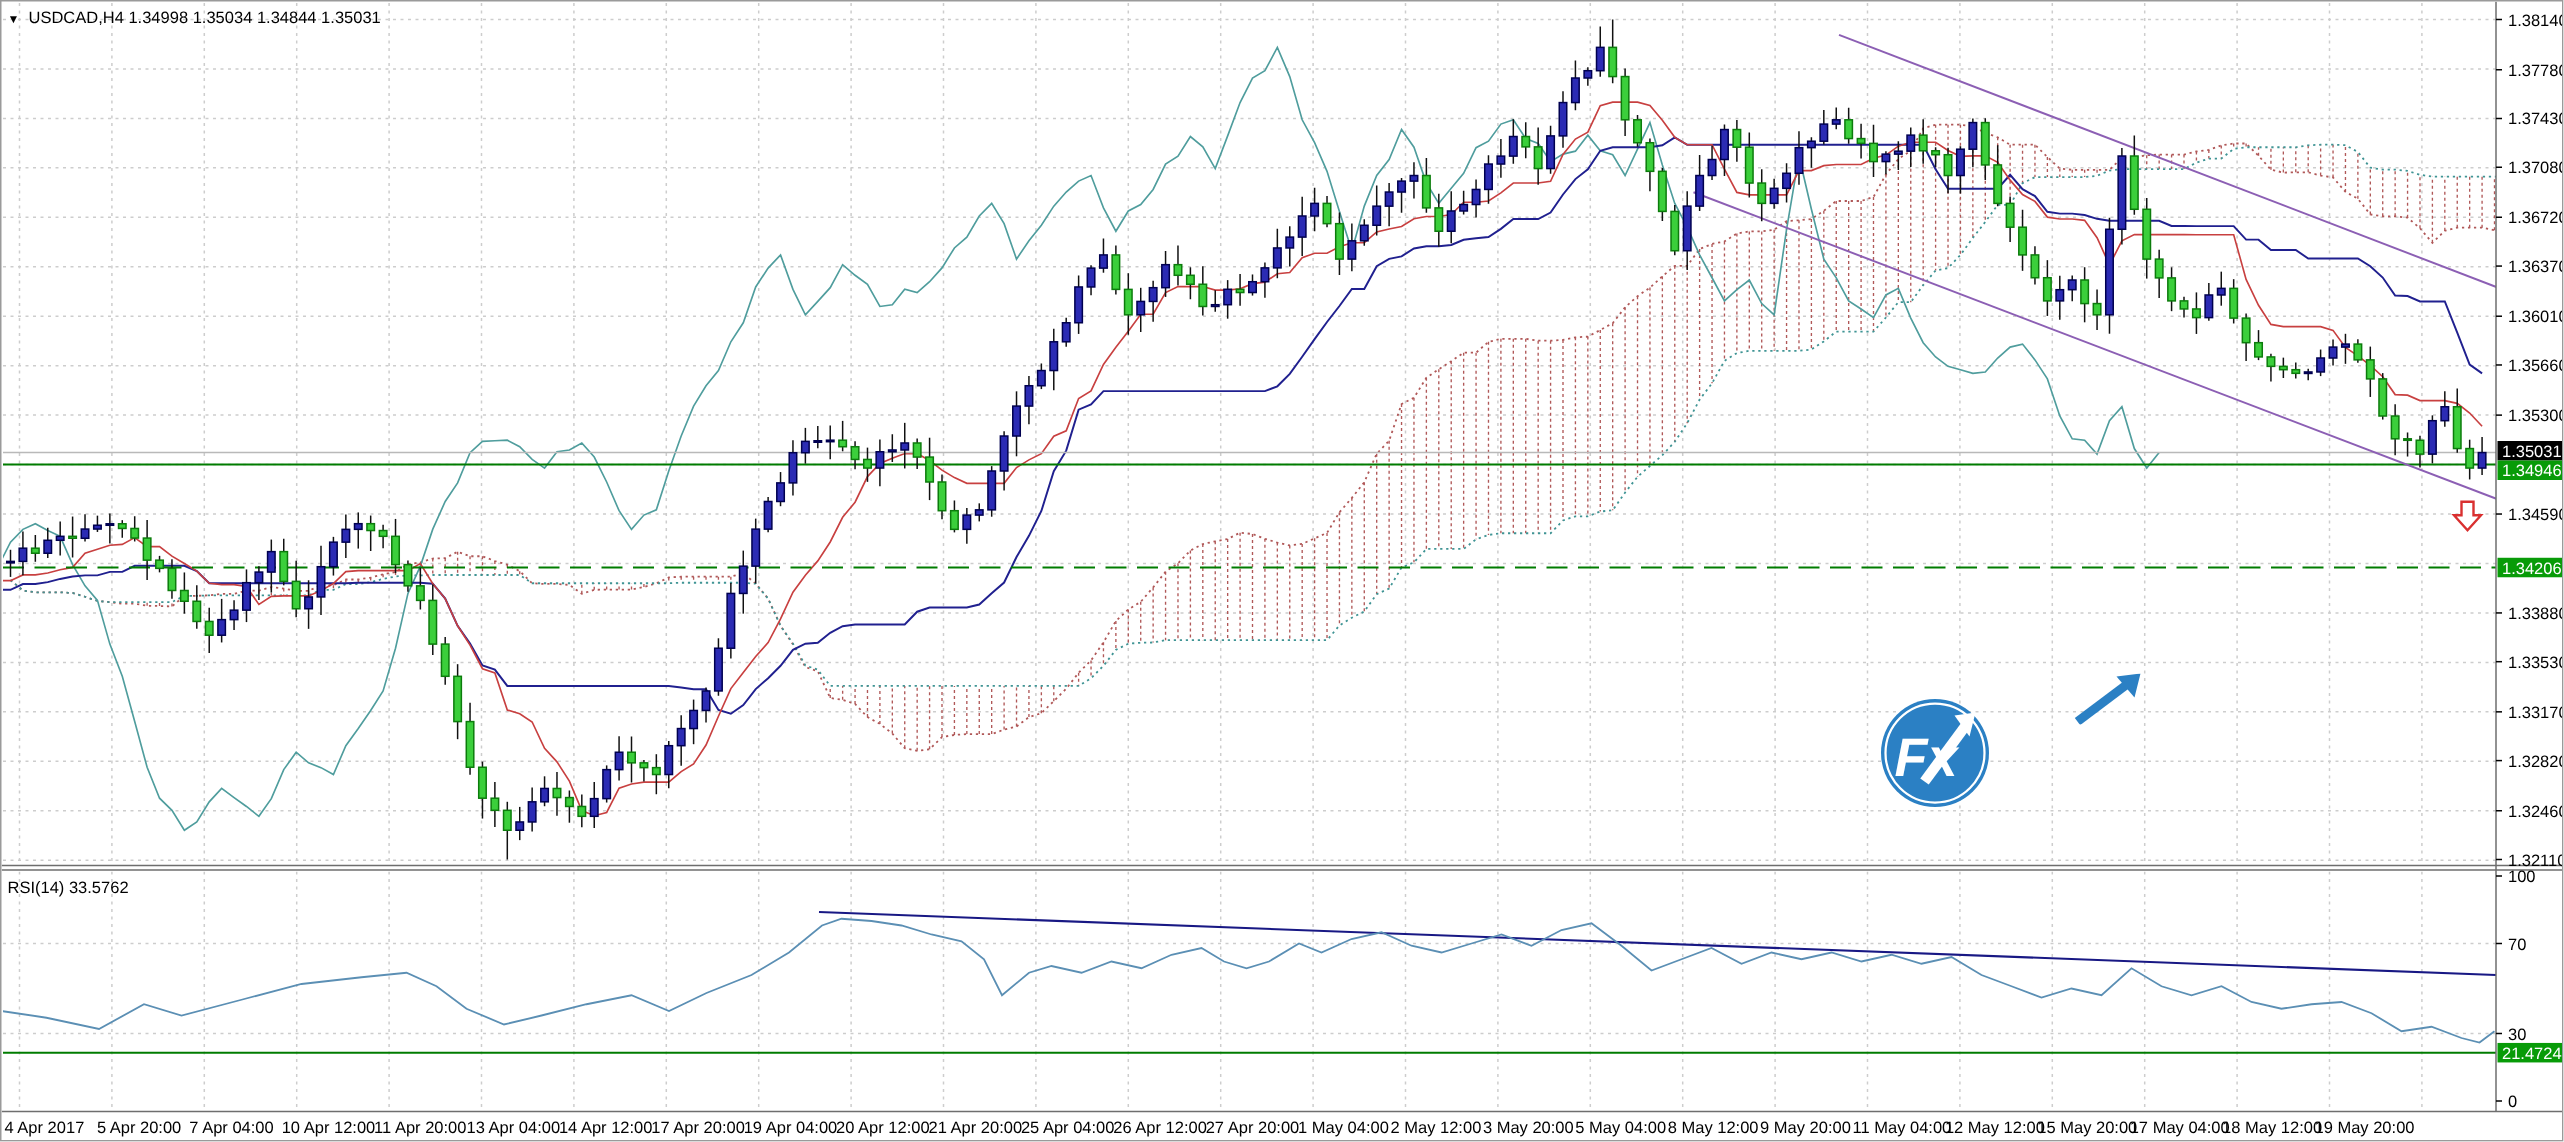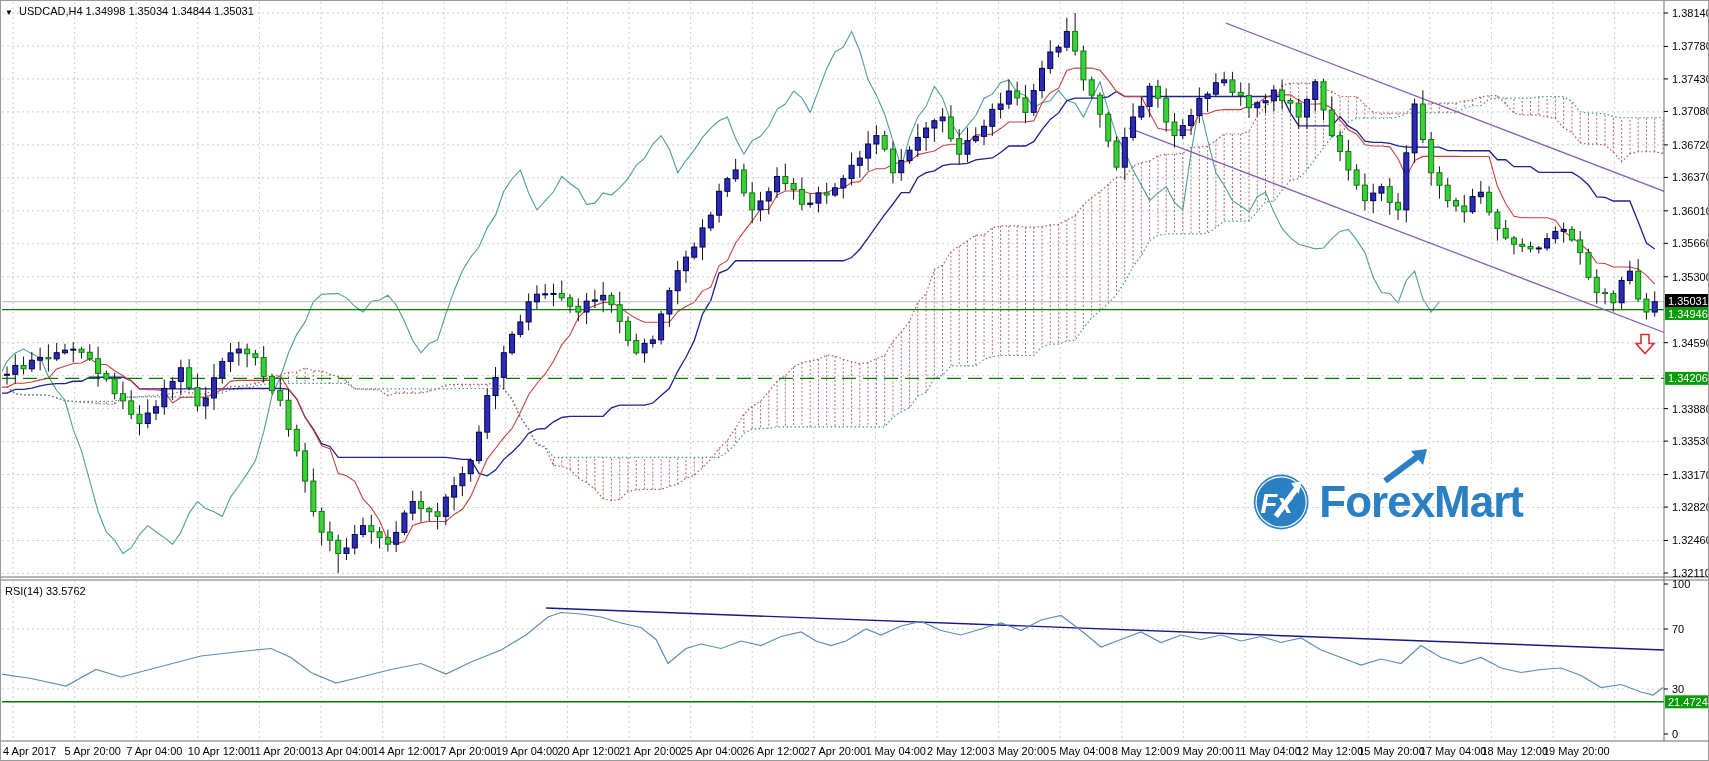--- a/index.html
+++ b/index.html
@@ -785,19 +785,18 @@
   </svg>
 
   <div id="logo">
     <svg width="74" height="74" viewBox="0 0 74 74">
       <circle cx="37" cy="37" r="36" fill="#2b80c4"></circle>
       <circle cx="37" cy="37" r="33" fill="none" stroke="#ffffff" stroke-width="1.5"></circle>
       <text x="10" y="52" font-size="36" font-weight="bold" font-style="italic" fill="#ffffff">Fx</text>
       <line x1="30" y1="56" x2="58" y2="18" stroke="#ffffff" stroke-width="7"></line>
       <polygon points="50,12 64,10 60,26" fill="#ffffff"></polygon>
     </svg>
-    <div class="wordmark">ForexMart</div>
     <svg class="word-arrow" width="48" height="34">
       <line x1="4" y1="32" x2="36" y2="8" stroke="#2b80c4" stroke-width="6"></line>
       <polygon points="30,2 46,0 42,16" fill="#2b80c4"></polygon>
     </svg>
   </div>
 </div>
 
 </body></html>

